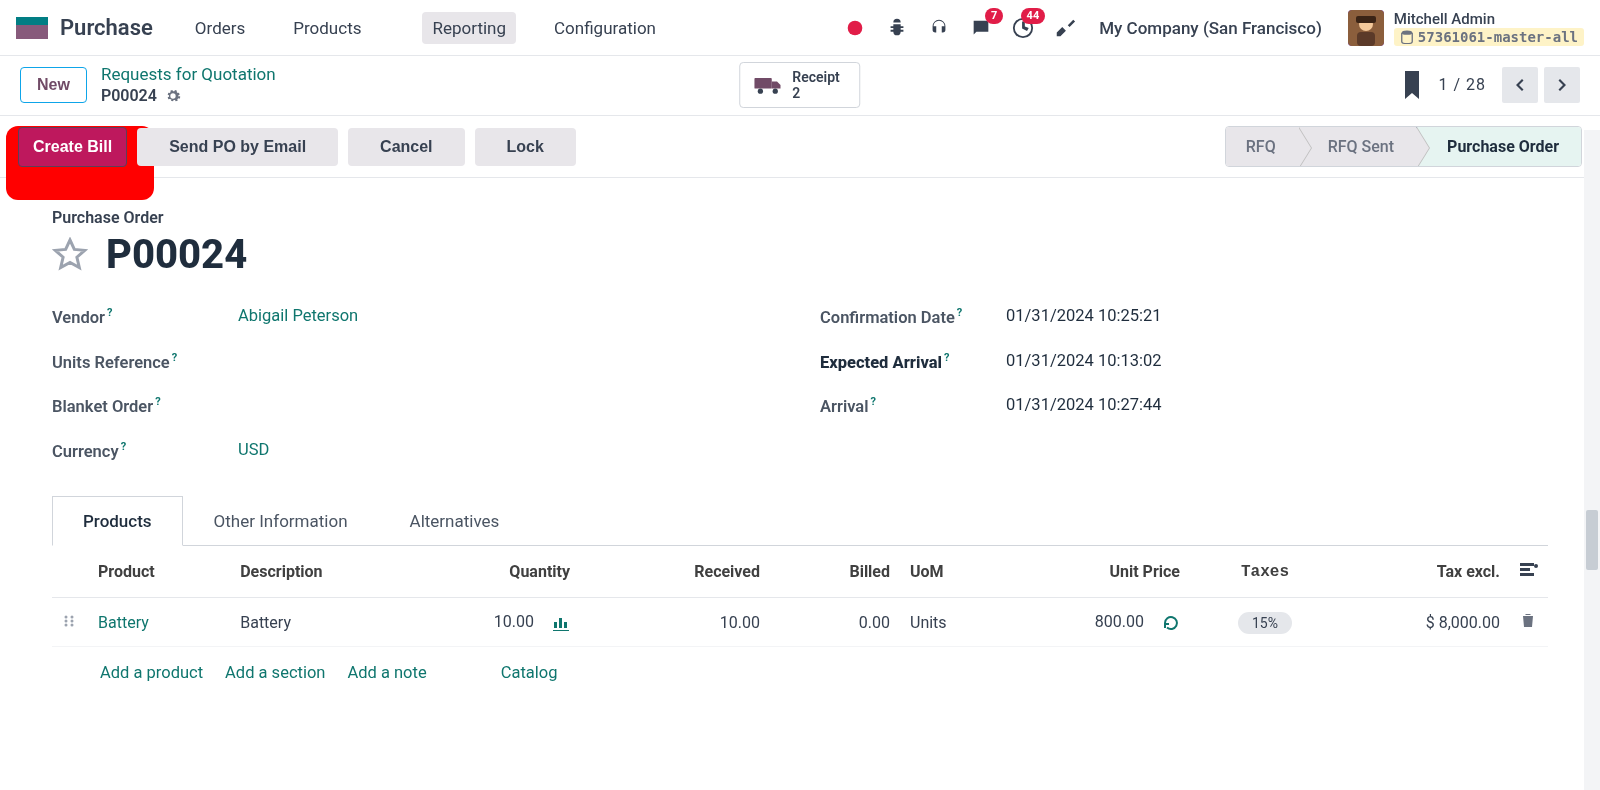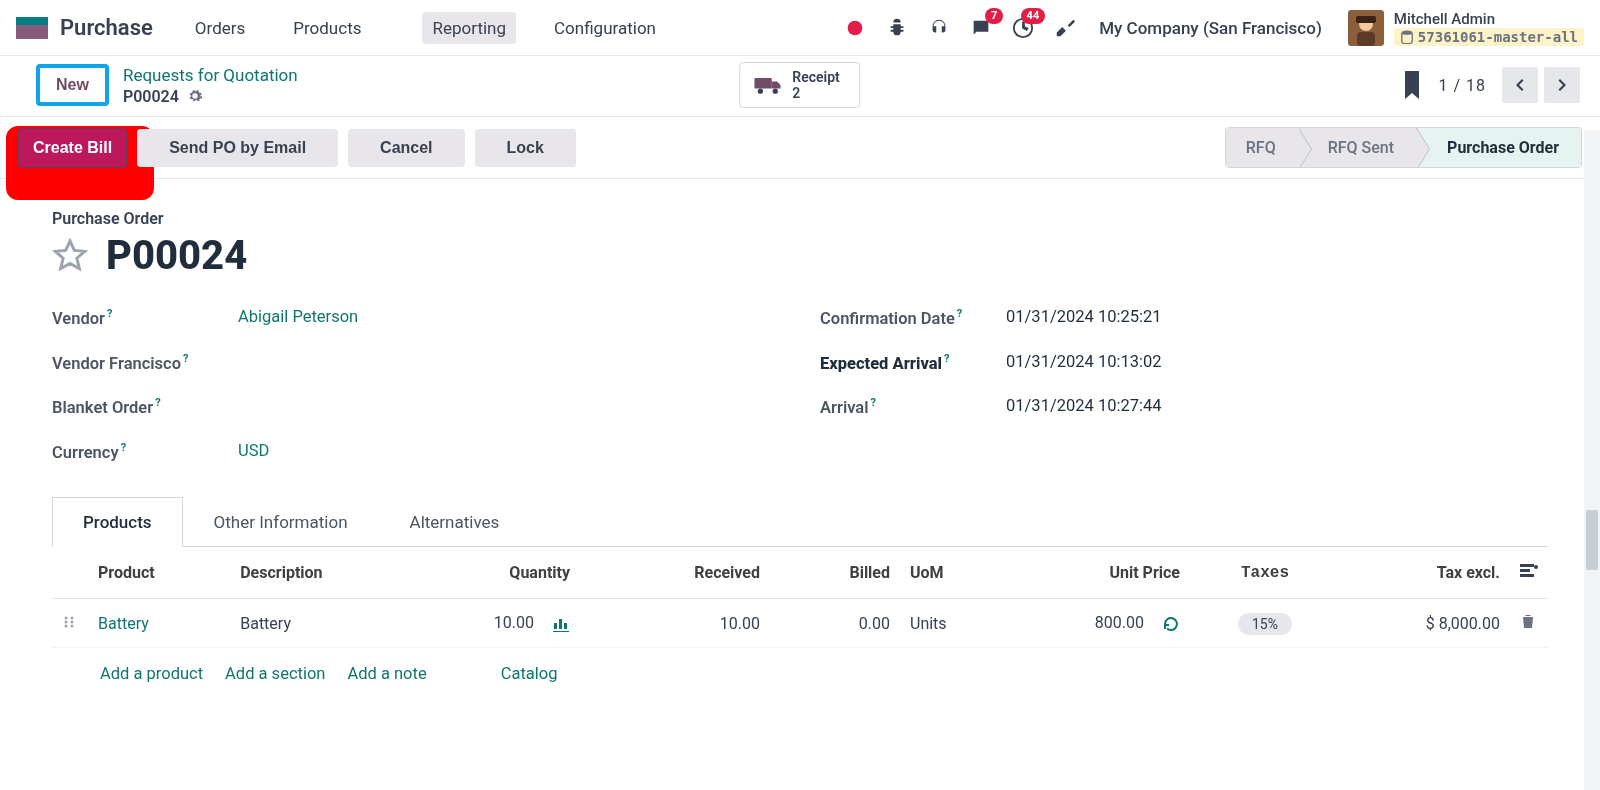--- a/index.html
+++ b/index.html
@@ -24,21 +24,21 @@
 .user-box { display:flex; align-items:center; gap:10px; margin-left:8px; }
 .avatar { width:36px; height:36px; border-radius:4px; background:#7c3aed; display:flex; align-items:center; justify-content:center; overflow:hidden; }
 .avatar svg { width:36px; height:36px; }
 .user-text { display:flex; flex-direction:column; }
 .user-name { font-size:15px; font-weight:500; }
 .db-tag { display:flex; align-items:center; background:#fef3c7; padding:1px 6px; border-radius:3px; font-family: ui-monospace, monospace; font-size:14px; font-weight:600; color:#6b7280; gap:4px; }
 .db-tag svg { width:14px; height:14px; fill:#6b7280; }
 
 
 .subhead { display:flex; align-items:center; padding:8px 20px; gap:14px; }
-.btn-new { border:4px solid #0ea5e9; color:#714b67; background:#fff; font-weight:600; font-size:16px; padding:8px 16px; border-radius:4px; cursor:pointer;margin-left:16px; }
+.btn-new { border:1px solid #0ea5e9; color:#714b67; background:#fff; font-weight:600; font-size:16px; padding:8px 16px; border-radius:4px; cursor:pointer; }
 .crumbs { display:flex; flex-direction:column; gap:2px; }
 .crumb-top { font-size:17px; color:#0f766e; cursor:pointer; }
 .crumb-bottom { display:flex; align-items:center; gap:8px; font-size:16px; font-weight:600; color:#374151; }
 .gear { width:16px; height:16px; }
 .subhead .spacer { flex:1; }
 .receipt-btn { display:flex; align-items:center; gap:10px; border:1px solid #d1d5db; border-radius:4px; padding:6px 20px 6px 14px; cursor:pointer; }
 .truck { width:28px; height:22px; }
 .receipt-txt { display:flex; flex-direction:column; font-size:14px; font-weight:600; }
 .pager-area { display:flex; align-items:center; gap:16px; margin-left:auto; }
 .bookmark { width:20px; height:28px; cursor:pointer; }
@@ -199,21 +199,21 @@
       <div class="receipt-txt">
         <span>Receipt</span>
         <span>2</span>
       </div>
     </div>
   </div>
   <div class="pager-area">
     <svg class="bookmark" viewBox="0 0 20 28" fill="#374151">
         <path d="M3 0h14v28l-7-6-7 6V0z"></path>
       </svg>
-    <span class="pager-text"><span>1</span> / <span>18</span></span>
+    <span class="pager-text"><span>1</span> / <span>28</span></span>
     <div class="pager-btns">
       <span class="pager-btn">
           <svg viewBox="0 0 16 16">
             <path d="M10 2l-6 6 6 6 1.5-1.5L7 8l4.5-4.5z"></path>
           </svg>
         </span>
       <span class="pager-btn">
           <svg viewBox="0 0 16 16">
             <path d="M6 2l6 6-6 6-1.5-1.5L9 8 4.5 3.5z"></path>
           </svg>
@@ -245,21 +245,21 @@
     <h1 class="doc-title">P00024</h1>
   </div>
 
   <div class="field-grid">
     <div class="field-col">
       <div class="field-row">
         <div class="field-label"><span>Vendor</span><span class="field-help">?</span></div>
         <div class="field-value link">Abigail Peterson</div>
       </div>
       <div class="field-row">
-        <div class="field-label"><span>Vendor Francisco</span><span class="field-help">?</span></div>
+        <div class="field-label"><span>Units Reference</span><span class="field-help">?</span></div>
         <div class="field-value"></div>
       </div>
       <div class="field-row">
         <div class="field-label"><span>Blanket Order</span><span class="field-help">?</span></div>
         <div class="field-value"></div>
       </div>
       <div class="field-row">
         <div class="field-label"><span>Currency</span><span class="field-help">?</span></div>
         <div class="field-value link">USD</div>
       </div>

